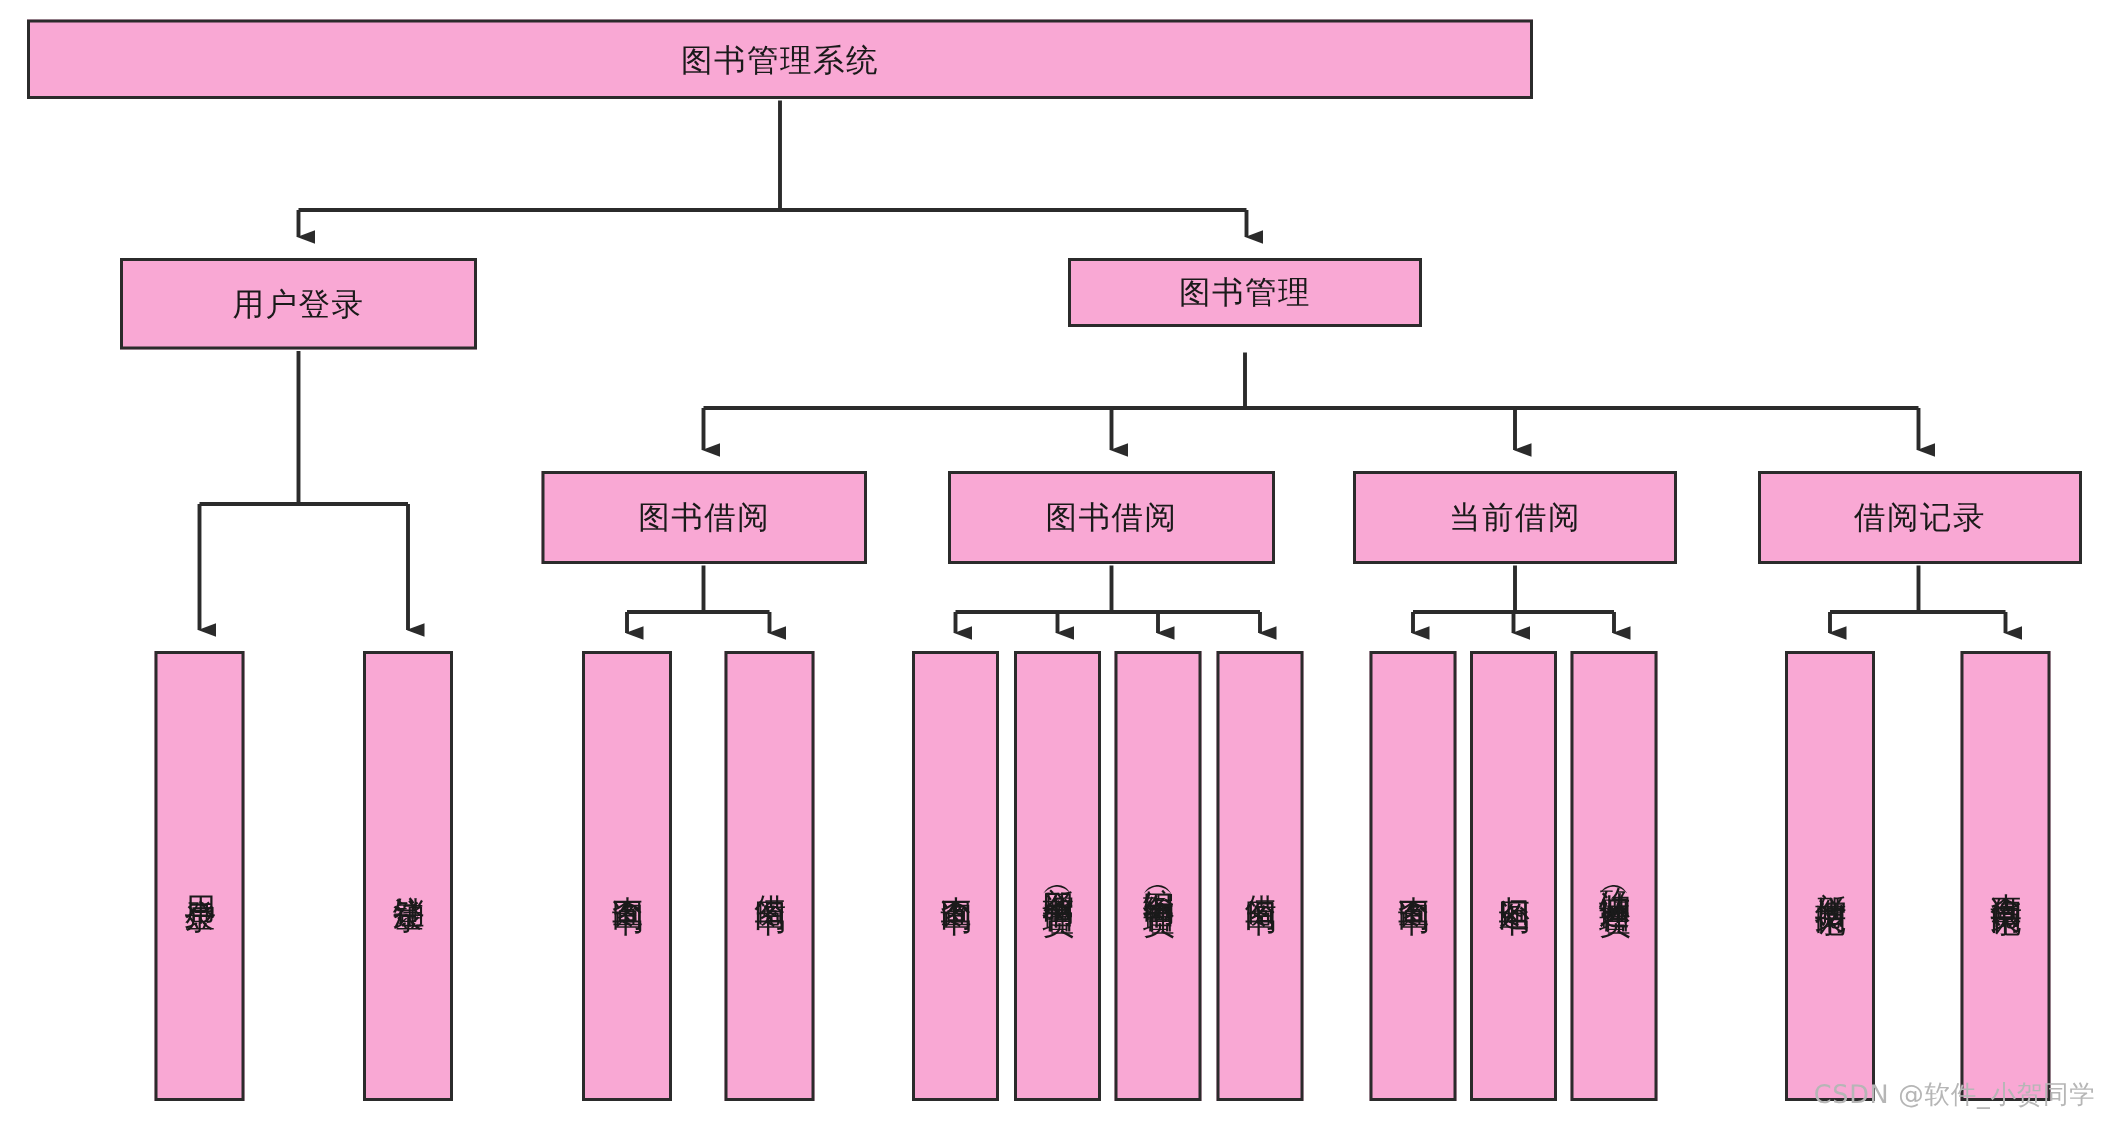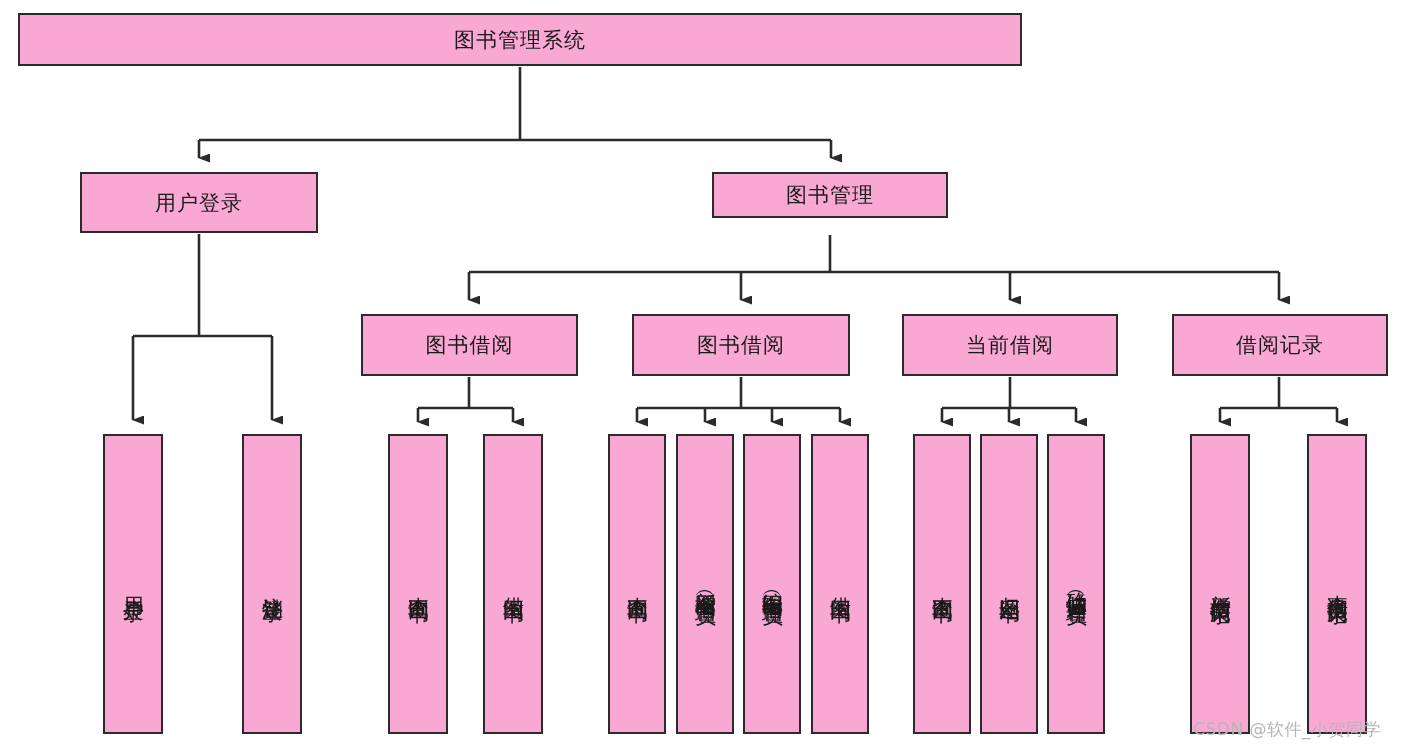--- a/index.html
+++ b/index.html
@@ -53,21 +53,21 @@
     display: block;
     text-align: center;
     white-space: nowrap;
   }
   .node.vert .lbl {
     writing-mode: vertical-rl;
     text-orientation: upright;
   }
   #watermark {
     position: absolute;
-    right: 24px;
+    right: 8px;
     bottom: 6px;
     font-size: 17px;
     color: #b6b6b6;
     letter-spacing: 0.5px;
     white-space: nowrap;
     pointer-events: none;
   }
 </style>
 </head>
 <body>

